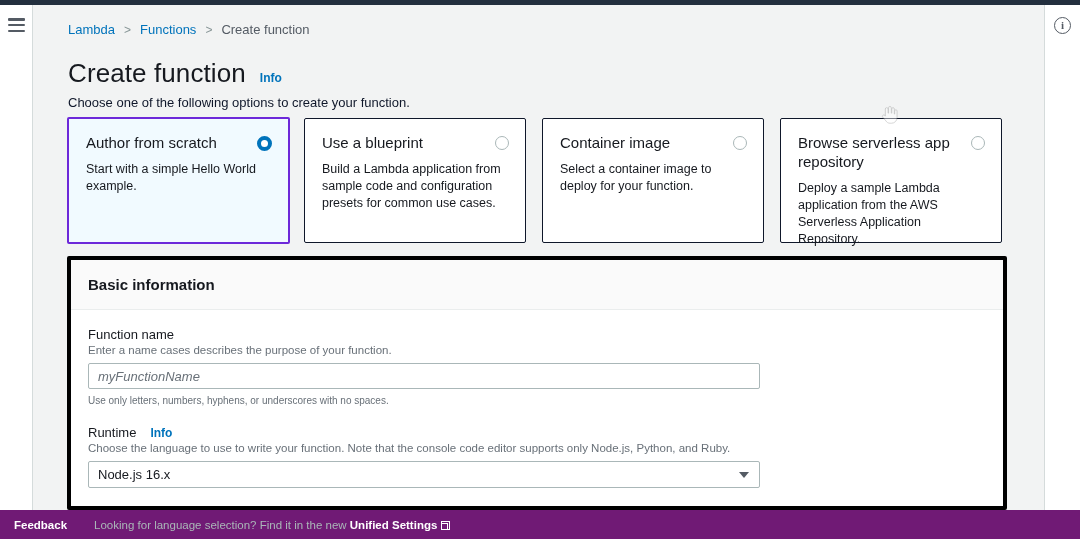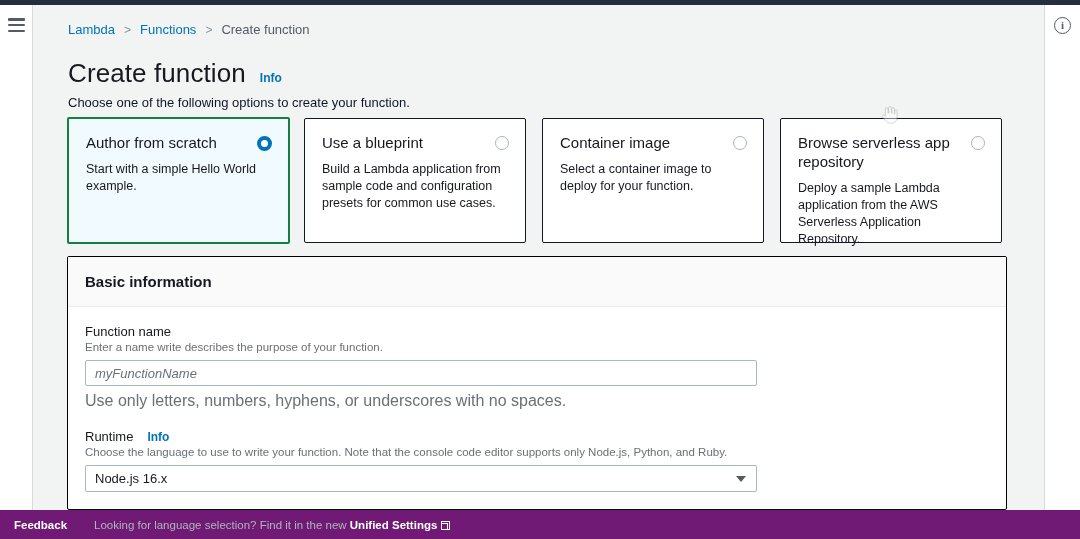--- a/index.html
+++ b/index.html
@@ -125,21 +125,21 @@
     width: 222px; height: 125px;
     background: #ffffff;
     border: 1px solid #0f172a;
     border-radius: 2px;
     padding: 14px 16px 0 17px;
   }
   .card.selected {
     top: 4px; left: 0;
     width: 223px; height: 127px;
     background: #f1faff;
-    border: 2px solid #15803d;
+    border: 2px solid #6d28d9;
   }
   .card-title-row {
     display: flex; justify-content: space-between;
     align-items: flex-start;
   }
   .card-title {
     font-size: 15px; color: #16191f;
     line-height: 19px; max-width: 168px;
   }
   .radio {
@@ -159,21 +159,21 @@
     margin-top: 9px;
     font-size: 12.5px; color: #16191f;
     line-height: 17px;
   }
 
   
   .panel {
     position: absolute; top: 251px; left: 34px;
     width: 940px; height: 254px;
     background: #ffffff;
-    border: 1px solid #000000;
+    border: 4px solid #000000;
     border-radius: 2px;
     overflow: hidden;
   }
   .panel-header {
     height: 50px; background: #fafafa;
     border-bottom: 1px solid #eaeded;
     display: flex; align-items: center;
     padding-left: 17px;
   }
   .panel-header h2 {
@@ -199,21 +199,21 @@
     font-size: 13px;
     font-family: "Liberation Sans", sans-serif;
     color: #16191f;
     background: #ffffff;
     outline: none;
   }
   .text-input::placeholder {
     color: #687078; font-style: italic;
   }
   .field-foot {
-    font-size: 16px; color: #687078;
+    font-size: 10px; color: #687078;
     margin-top: 6px;
   }
   .select-box {
     position: relative;
     width: 672px; height: 27px;
     border: 1px solid #aab7b8;
     border-radius: 2px;
     background: #ffffff;
     display: flex; align-items: center;
     padding: 0 9px;
@@ -353,21 +353,21 @@
 
     </div>
 
     <div class="panel">
       <div class="panel-header">
         <h2>Basic information</h2>
       </div>
       <div class="panel-body">
 
         <div class="field-label">Function name</div>
-        <div class="field-hint">Enter a name write describes the purpose of your function.</div>
+        <div class="field-hint">Enter a name cases describes the purpose of your function.</div>
         <input class="text-input" type="text" placeholder="myFunctionName" style="">
         <div class="field-foot">Use only letters, numbers, hyphens, or underscores with no spaces.</div>
 
         <div class="spacer-20"></div>
 
         <div class="field-label">
           <span>Runtime</span>
           <span class="info-link">Info</span>
         </div>
         <div class="field-hint">Choose the language to use to write your function. Note that the console code editor supports only Node.js, Python, and Ruby.</div>

